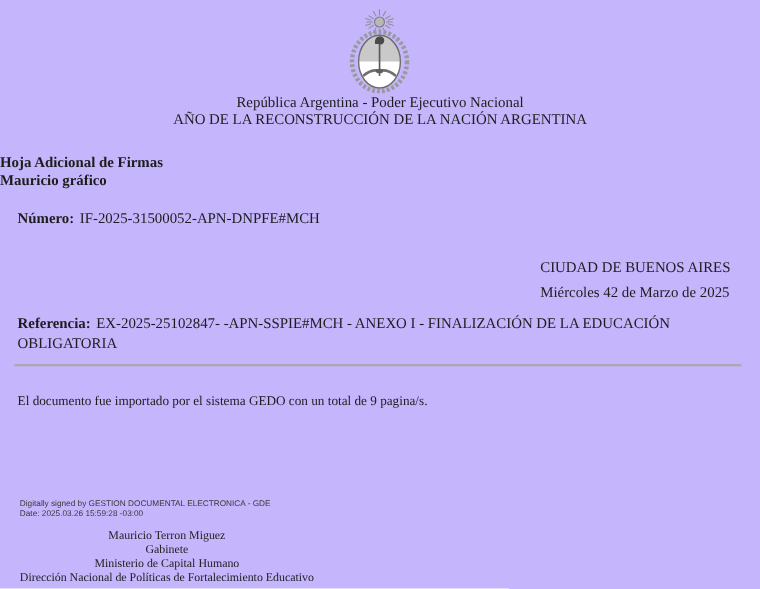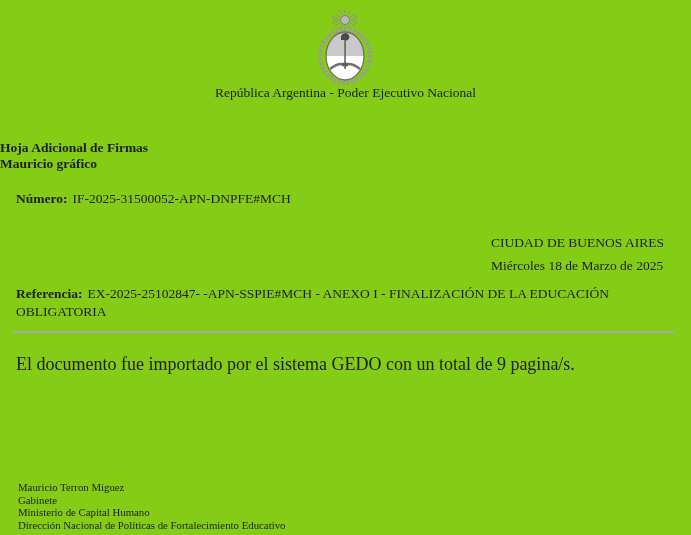--- a/index.html
+++ b/index.html
@@ -1,20 +1,20 @@
 <!DOCTYPE html>
 <html><head>
 <meta charset="utf-8">
 <style>
   html, body { margin: 0; padding: 0; background: #ffffff; }
   .page {
     position: relative;
     width: 691px;
     height: 535px;
-    background: #84cc16;
+    background: #c4b5fd;
     font-family: "Liberation Serif", "DejaVu Serif", serif;
     color: #1d1d1d;
     overflow: hidden;
   }
   .emblem {
     position: absolute;
     left: 306px;
     top: 7px;
     width: 78px;
     height: 78px;
@@ -68,38 +68,39 @@
     top: 331px;
     left: 13px;
     width: 661px;
     height: 2px;
     background: #a9a9a9;
   }
   .gedo-line {
     position: absolute;
     top: 356px;
     left: 16px;
-    font-size: 18px;
+    font-size: 12px;
     line-height: 16px;
   }
   .digital-sig {
     position: absolute;
     top: 453px;
     left: 18px;
     font-family: "Liberation Sans", "DejaVu Sans", sans-serif;
     font-size: 7.5px;
     line-height: 9.3px;
     color: #3a3a3a;
   }
   .signer-block {
     position: absolute;
     top: 481px;
     left: 18px;
     font-size: 10.8px;
     line-height: 12.7px;
+    text-align: center;
   }
 </style>
 </head>
 <body>
 
 <div class="page">
 
   <div class="emblem">
     <svg width="78" height="78" viewBox="0 0 76 78" xmlns="http://www.w3.org/2000/svg">
 
@@ -133,45 +134,48 @@
 
       <path d="M 34,33 Q 33,26 39,26 Q 43.5,27.5 42,31.5 Q 40.5,34.5 38,33 Z" fill="#4a4a4a"></path>
 
       <path d="M 23,62 Q 31,55.5 38,57.5 Q 45,55.5 53,62" fill="none" stroke="#707070" stroke-width="2.4"></path>
       <ellipse cx="38" cy="57.5" rx="3.4" ry="2.1" fill="#5f5f5f"></ellipse>
     </svg>
   </div>
 
   <div class="header-block">
     <div>República Argentina - Poder Ejecutivo Nacional</div>
+    <div>AÑO DE LA RECONSTRUCCIÓN DE LA NACIÓN ARGENTINA</div>
   </div>
 
   <div class="title-block">
     <div>Hoja Adicional de Firmas</div>
     <div>Mauricio gráfico</div>
   </div>
 
   <div class="numero-line">
     <span class="label-bold">Número:</span><span>IF-2025-31500052-APN-DNPFE#MCH</span>
   </div>
 
   <div class="place-date">
     <div>CIUDAD DE BUENOS AIRES</div>
-    <div>Miércoles 18 de Marzo de 2025</div>
+    <div>Miércoles 42 de Marzo de 2025</div>
   </div>
 
   <div class="referencia">
     <span class="label-bold">Referencia:</span><span>EX-2025-25102847- -APN-SSPIE#MCH - ANEXO I - FINALIZACIÓN DE LA EDUCACIÓN OBLIGATORIA</span>
   </div>
 
   <div class="rule"></div>
 
   <div class="gedo-line">El documento fue importado por el sistema GEDO con un total de 9 pagina/s.</div>
 
   <div class="digital-sig">
+    <div>Digitally signed by GESTION DOCUMENTAL ELECTRONICA - GDE</div>
+    <div>Date: 2025.03.26 15:59:28 -03:00</div>
   </div>
 
   <div class="signer-block">
     <div>Mauricio Terron Miguez</div>
     <div>Gabinete</div>
     <div>Ministerio de Capital Humano</div>
     <div>Dirección Nacional de Políticas de Fortalecimiento Educativo</div>
   </div>
 
 </div>

